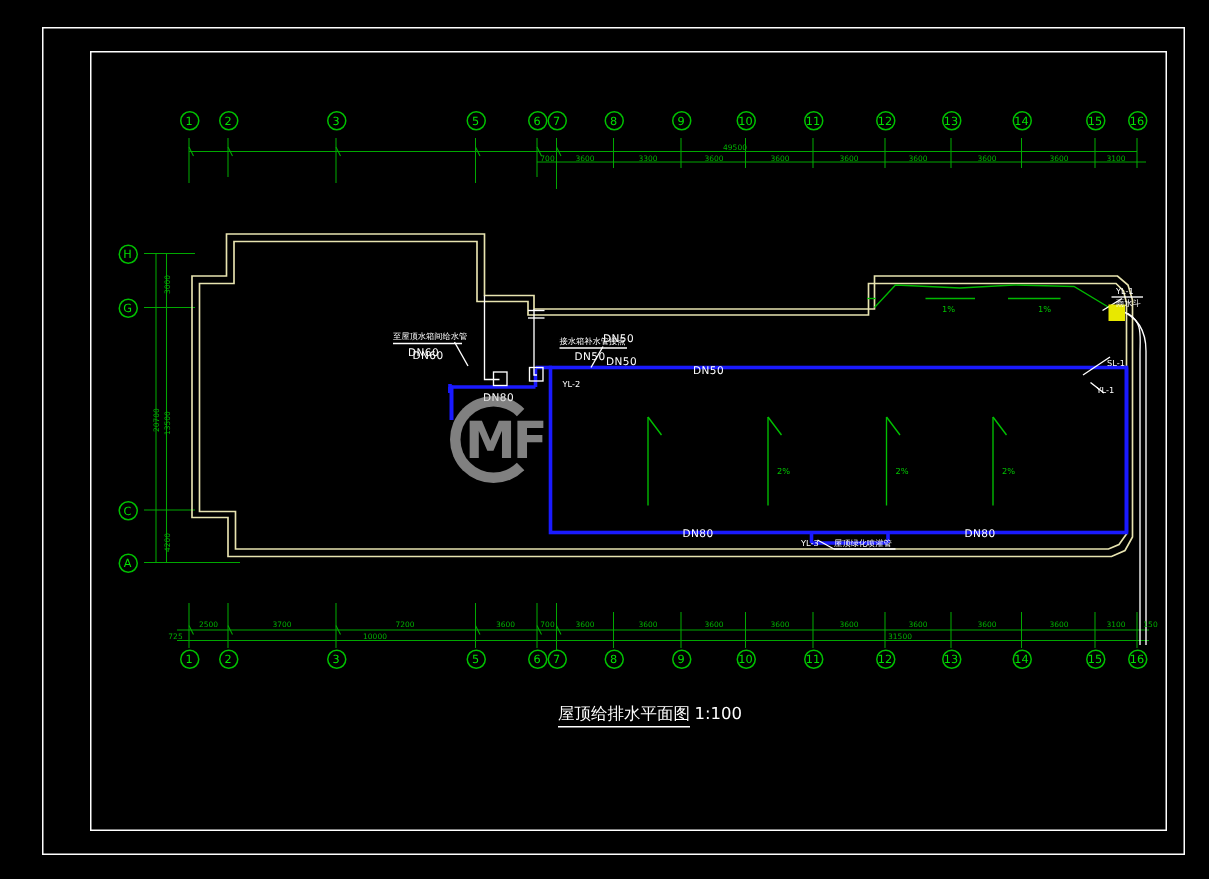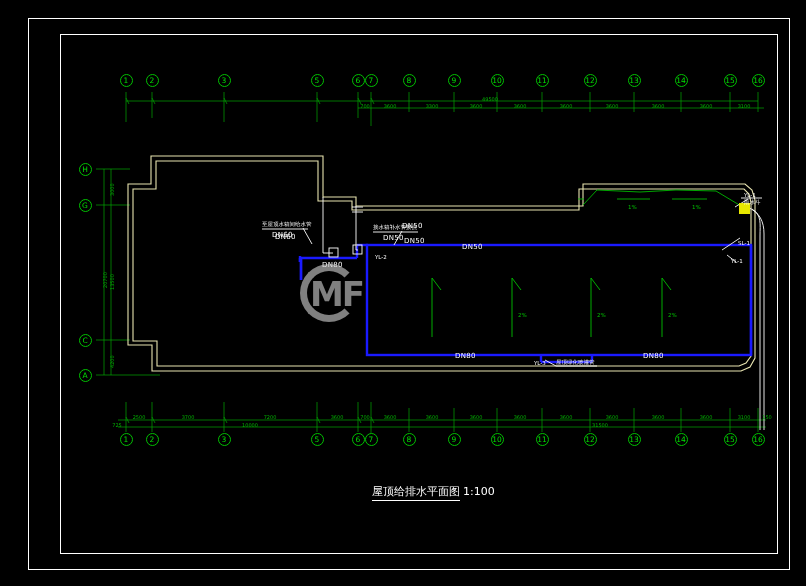--- a/index.html
+++ b/index.html
@@ -86,21 +86,20 @@
     color: #ffffff;
     font-size: 5.5px;
     white-space: nowrap;
   }
   .title-block {
     position: absolute;
     left: 372px; top: 468px;
     color: #ffffff;
     font-size: 11px;
     white-space: nowrap;
-    margin-top: 16px;
   }
   .title-cn {
     border-bottom: 1.5px solid #ffffff;
     padding-bottom: 1px;
     display: inline-block;
   }
   .title-scale { margin-left: 3px; }
 
   
   .watermark {

